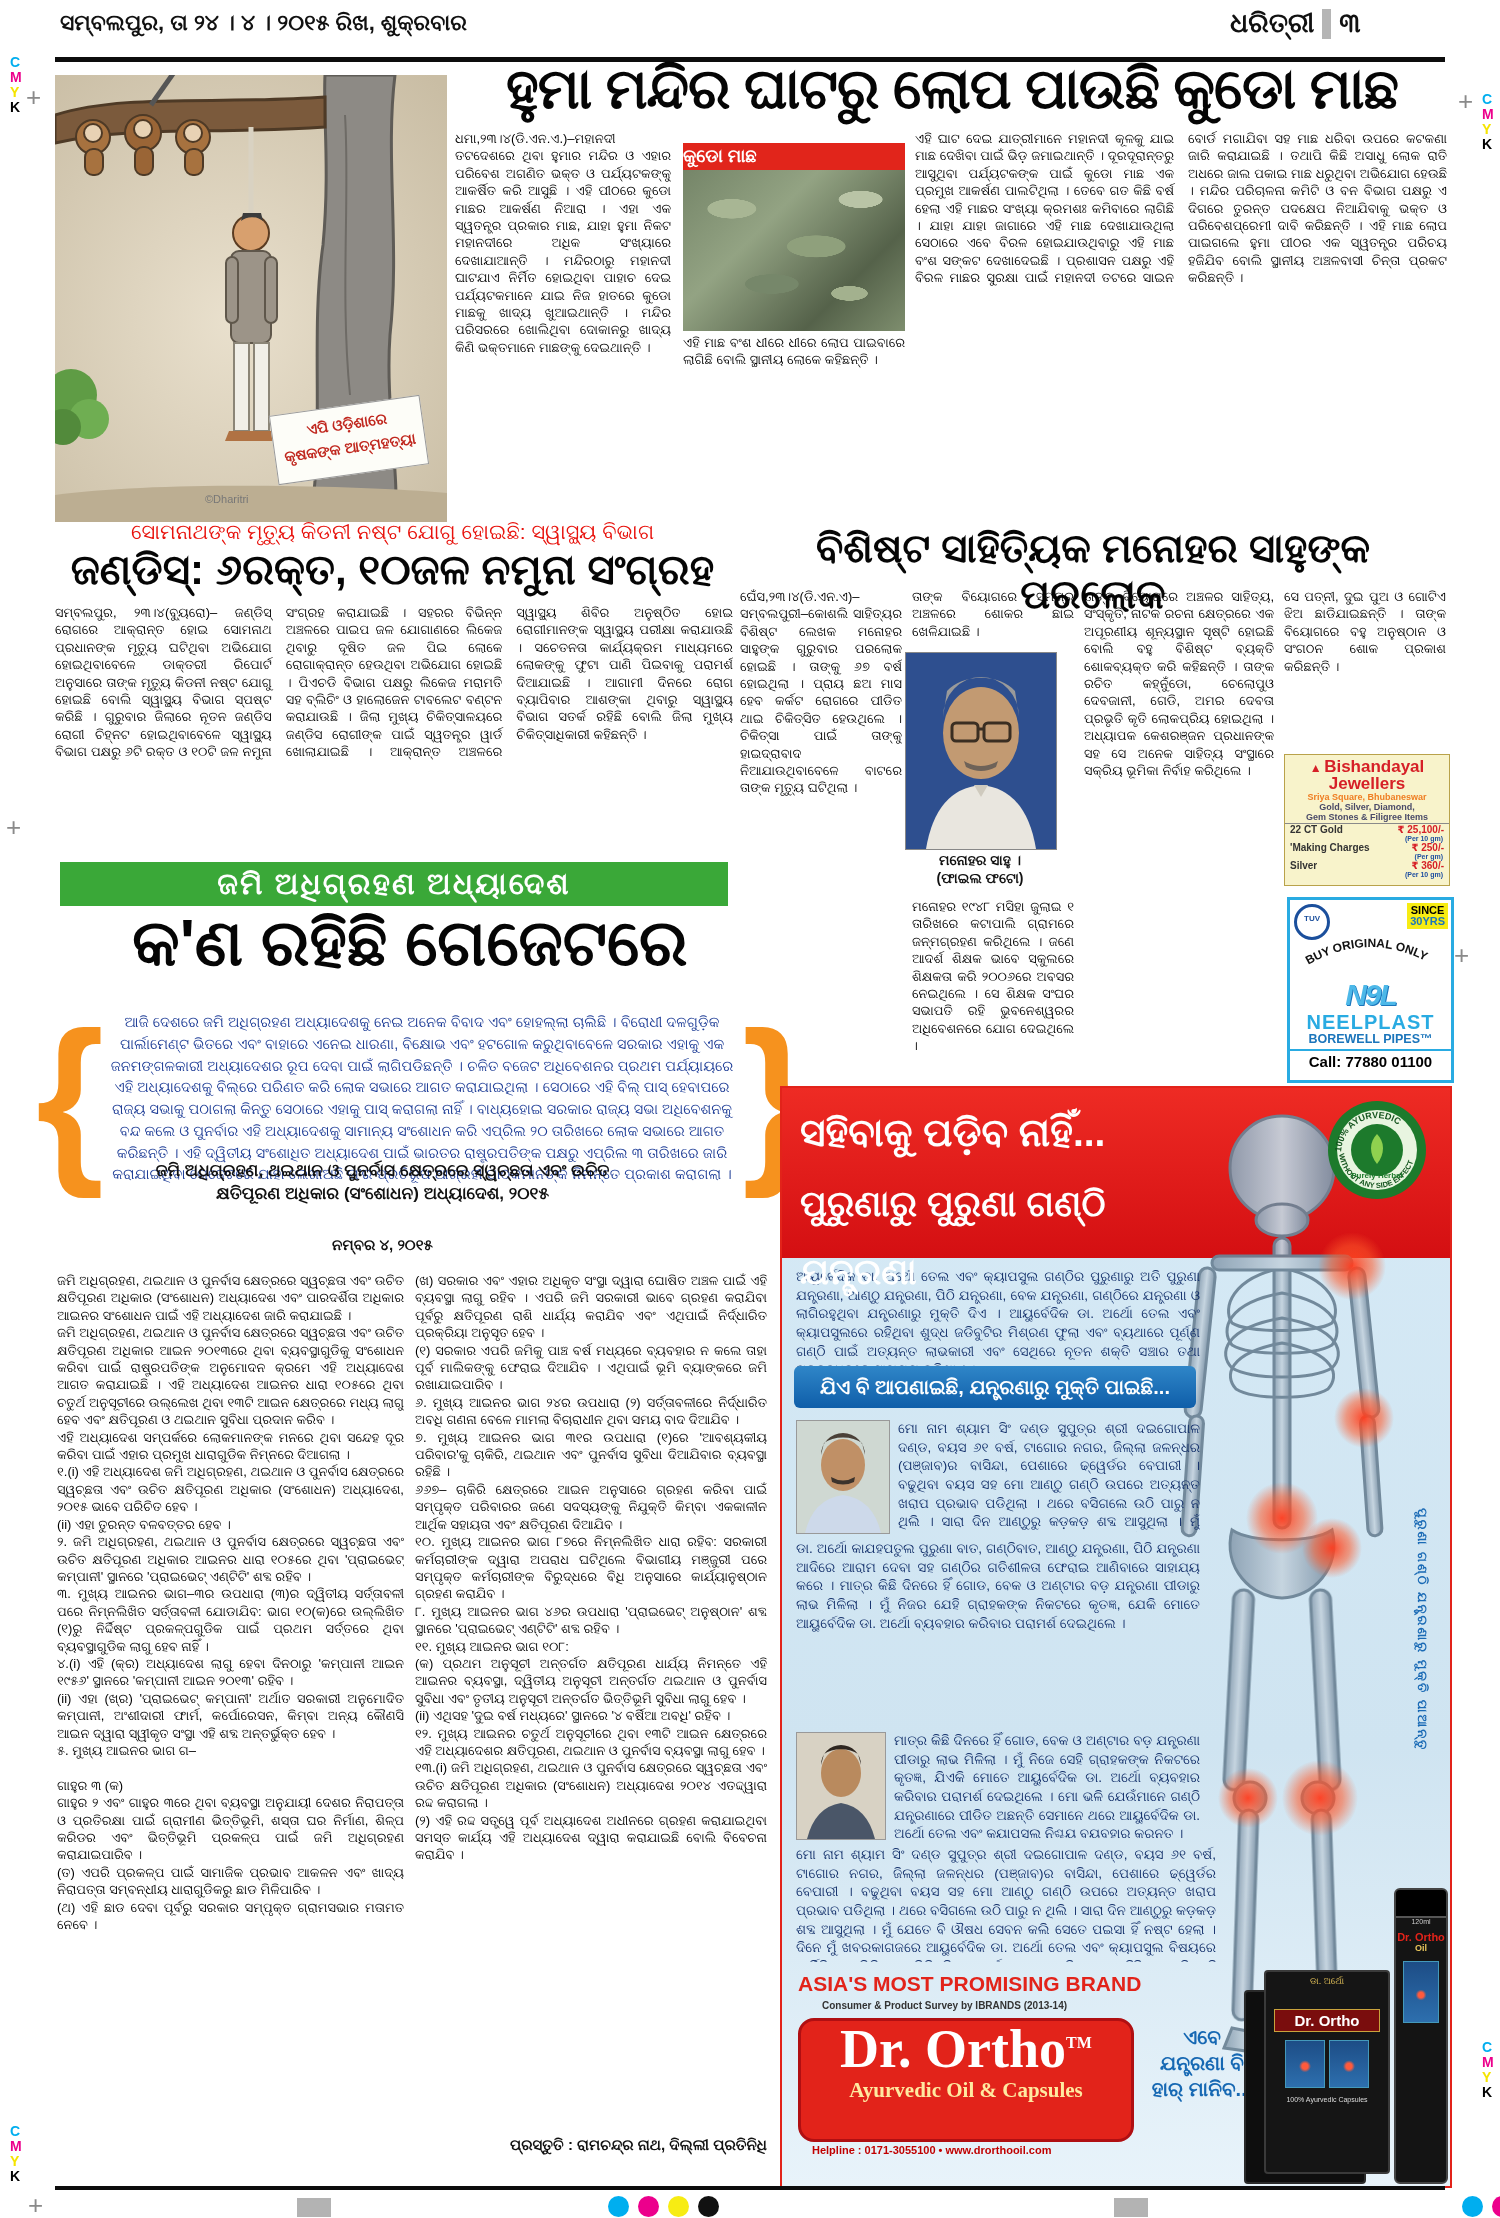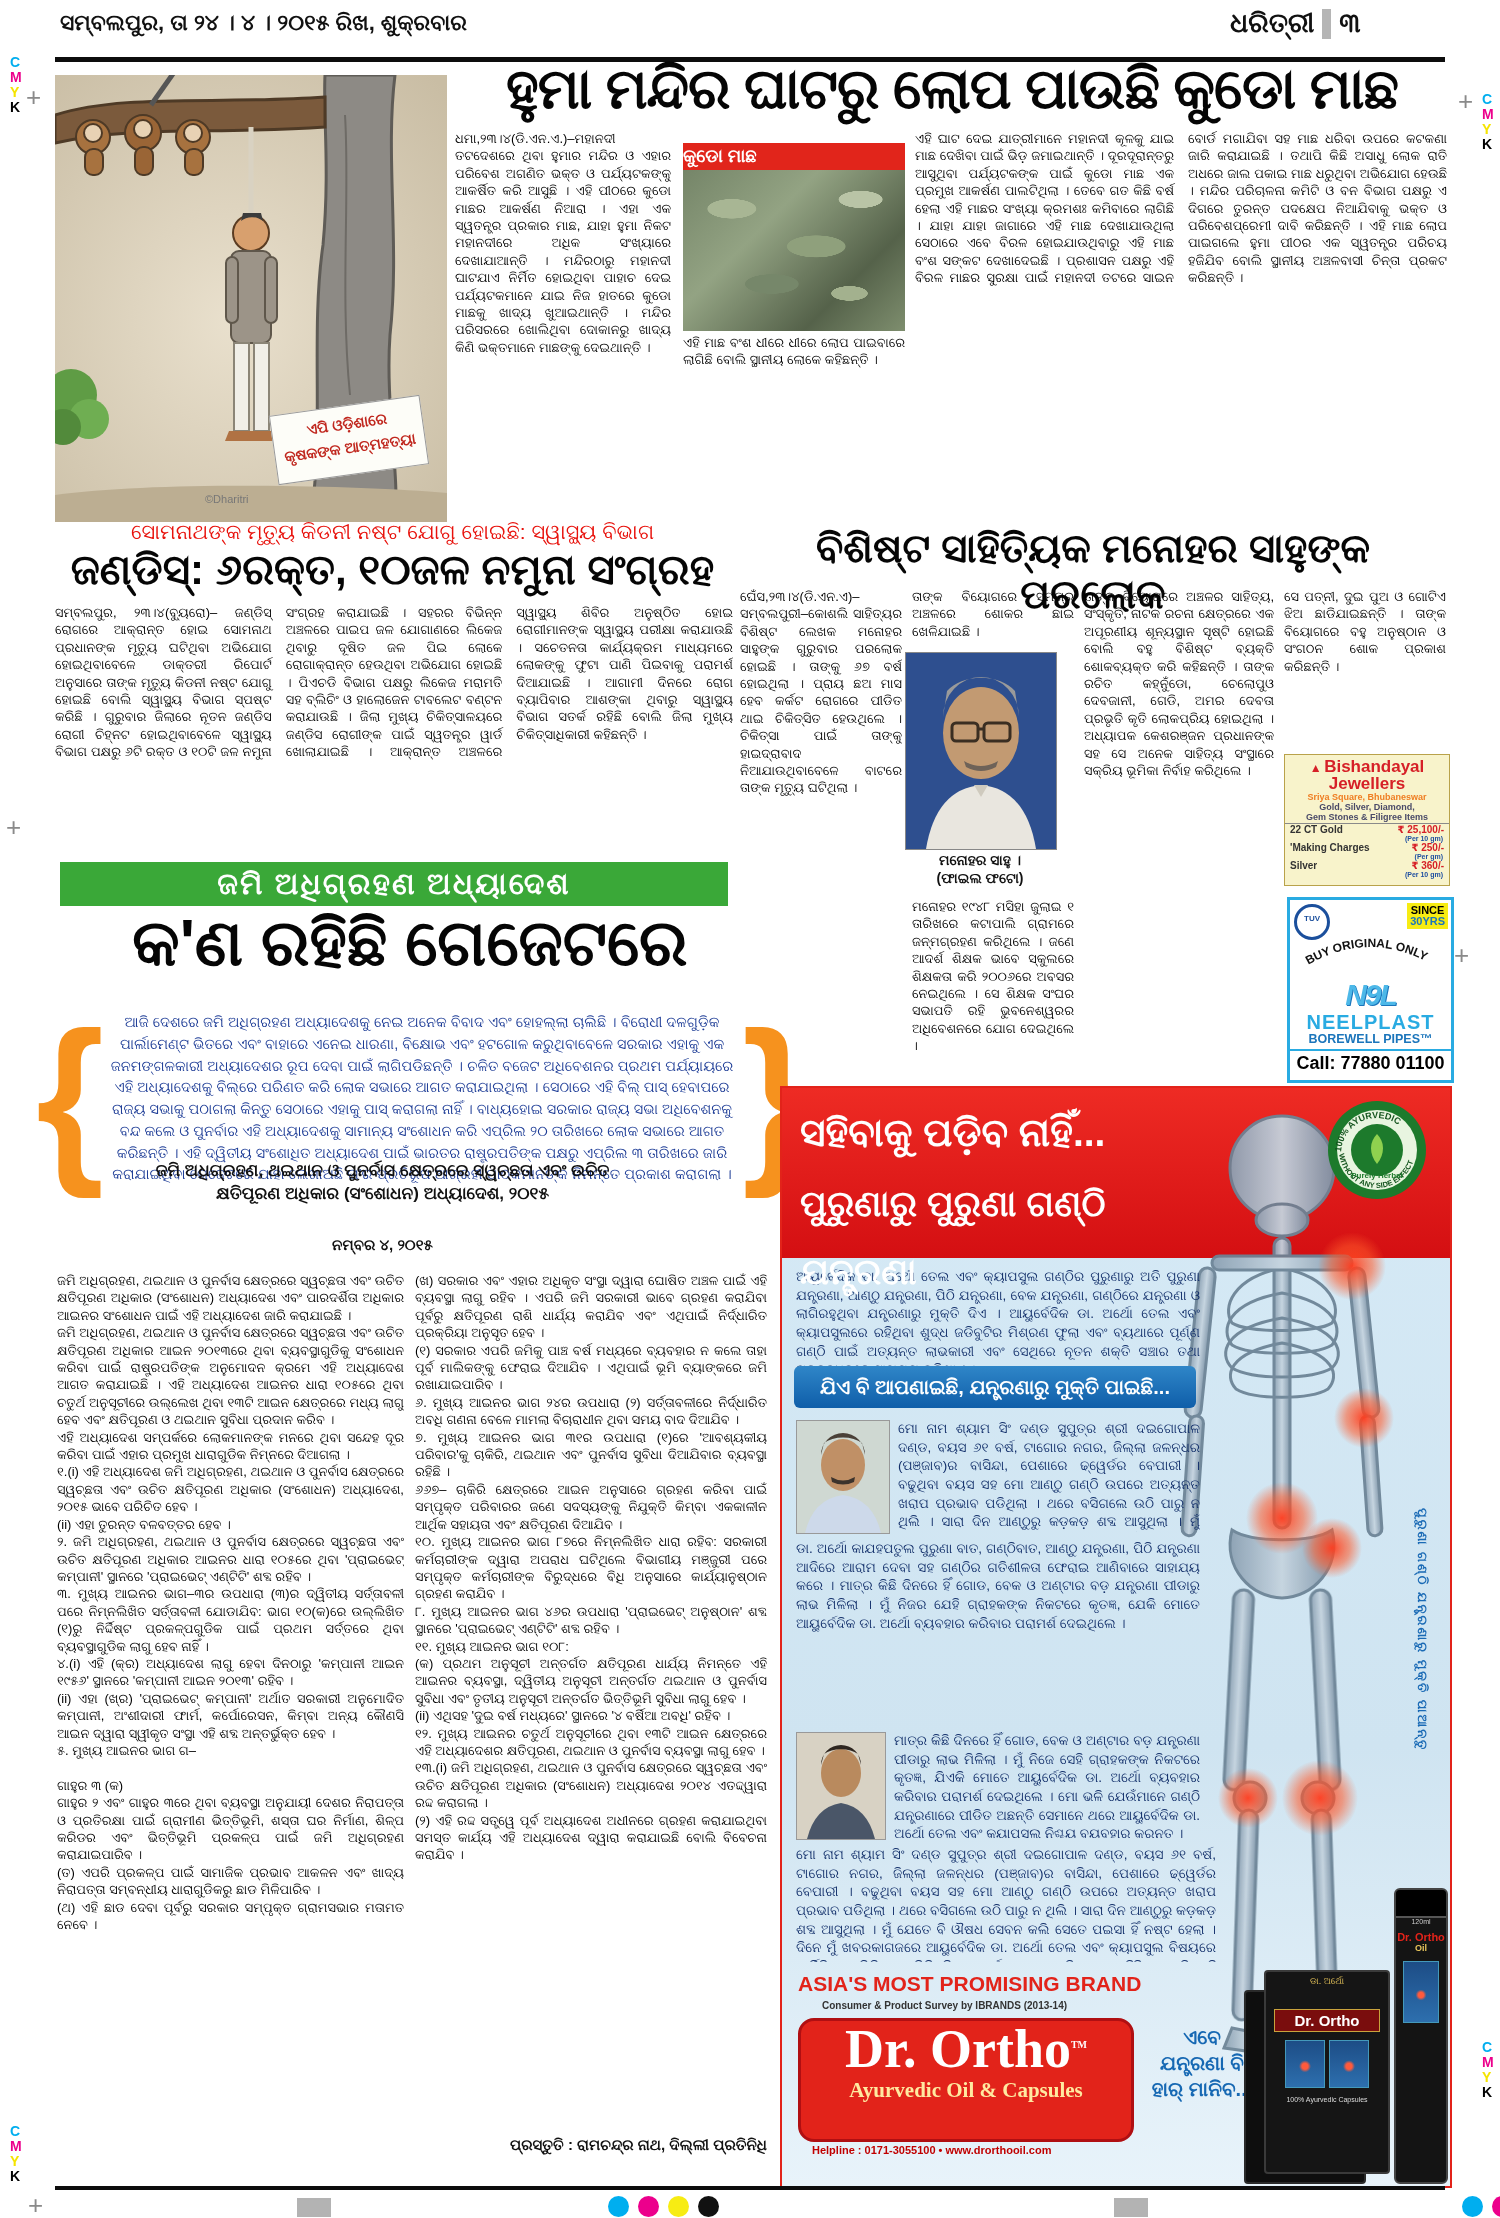--- a/index.html
+++ b/index.html
@@ -56,21 +56,21 @@
   .ad-neel{left:1287px;top:897px;width:161px;height:180px;background:#fff;border:3px solid #29abe2;
      text-align:center;overflow:hidden;}
   .since{position:absolute;right:3px;top:3px;background:#f7ec13;font-size:11px;font-weight:900;line-height:1.0;padding:2px 3px;color:#000;}
   .since b{color:#1b75bb;}
   .tuv{position:absolute;left:4px;top:4px;width:30px;height:30px;border-radius:50%;border:3px solid #1b4f9c;
      color:#1b4f9c;font-size:8px;font-weight:bold;line-height:24px;}
   .neel-logo{font-size:30px;font-weight:900;font-style:italic;color:#4db8e8;letter-spacing:-2px;
      text-shadow:1px 1px 0 #1b75bb;margin-top:2px;}
   .neel-name{color:#29abe2;font-weight:900;font-size:20px;letter-spacing:1px;line-height:1.0;}
   .neel-sub{color:#1b75bb;font-weight:900;font-size:12.5px;}
-  .neel-call{color:#000;font-weight:900;font-size:18px;border-top:2px solid #29abe2;margin-top:3px;padding-top:2px;}
+  .neel-call{color:#000;font-weight:900;font-size:15px;border-top:2px solid #29abe2;margin-top:3px;padding-top:2px;}
   
   .green-banner{left:60px;top:862px;width:668px;height:44px;background:#3aa838;color:#fff;
      font-size:30px;font-weight:bold;text-align:center;line-height:44px;letter-spacing:2px;}
   .gaz-headline{left:55px;top:906px;width:710px;text-align:center;font-size:64px;font-weight:900;color:#050505;}
   .brace{font-size:175px;color:#f6921e;font-weight:bold;line-height:130px;transform:scaleY(1.05);}
   .intro{left:100px;top:1012px;width:644px;text-align:center;color:#1d3c96;font-size:14.5px;line-height:1.5;font-weight:500;}
   .doc-title{left:60px;top:1160px;width:645px;text-align:center;font-weight:bold;font-size:17px;line-height:1.35;white-space:pre-line;}
   .doc-number{left:60px;top:1236px;width:645px;text-align:center;font-weight:bold;font-size:15px;}
   .gaz-credit{left:415px;top:2136px;width:352px;text-align:right;font-weight:bold;font-size:15px;}
   
@@ -86,21 +86,21 @@
      background:linear-gradient(180deg,#2f86c8,#0f5ea9);color:#fff;font-weight:bold;font-size:20px;
      text-align:center;line-height:42px;z-index:3;}
   .tphoto{position:absolute;border:1px solid #999;background:#d8d2c4;overflow:hidden;z-index:3;}
   .vert-text{position:absolute;left:648px;top:420px;transform:rotate(90deg);transform-origin:left top;
      color:#1a6ab5;font-size:13px;font-weight:bold;letter-spacing:2px;z-index:3;white-space:nowrap;}
   .asia{position:absolute;left:16px;top:884px;color:#e2231a;font-weight:900;font-size:21px;z-index:3;}
   .survey{position:absolute;left:40px;top:912px;color:#333;font-weight:bold;font-size:10px;z-index:3;}
   .ortho-logo-box{position:absolute;left:16px;top:930px;width:330px;height:118px;background:#e2231a;border-radius:16px;
      border:3px solid #b00f12;z-index:3;text-align:center;color:#fff;}
   .ortho-logo{font-family:"Liberation Serif",serif;font-weight:bold;font-size:54px;line-height:1.05;}
-  .ortho-logo sup{font-size:10px;}
+  .ortho-logo sup{font-size:16px;}
   .ortho-logo-sub{font-family:"Liberation Serif",serif;color:#ffe9a0;font-size:21px;font-weight:bold;}
   .helpline{position:absolute;left:30px;top:1056px;color:#c00000;font-weight:bold;font-size:11px;z-index:3;}
   .tagline{position:absolute;left:362px;top:936px;width:116px;color:#1668b3;font-weight:900;font-size:20px;
      text-align:center;line-height:1.3;z-index:3;white-space:pre-line;}
   .prod-box{position:absolute;left:482px;top:882px;width:122px;height:200px;background:#151515;border:2px solid #3a3a3a;
      border-radius:4px;z-index:4;text-align:center;overflow:hidden;}
   .prod-box2{position:absolute;left:462px;top:902px;width:118px;height:190px;background:#0e0e0e;border:2px solid #2a2a2a;
      border-radius:4px;z-index:3;}
   .prod-brand{color:#fff;background:#7a0d0d;font-weight:bold;font-size:15px;margin:22px 8px 4px;border:1px solid #c9a23c;padding:2px 0;}
   .prod-top{color:#e8c55a;font-size:9px;padding-top:4px;}

